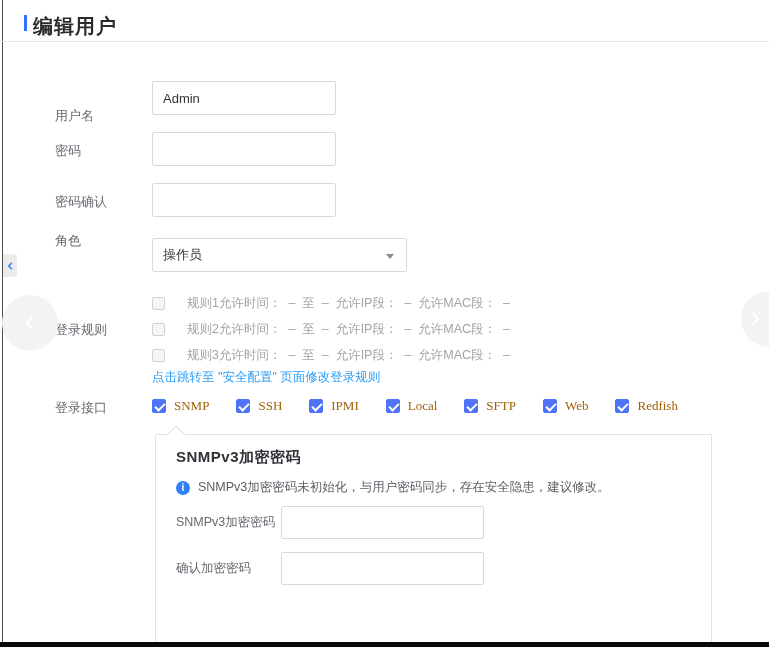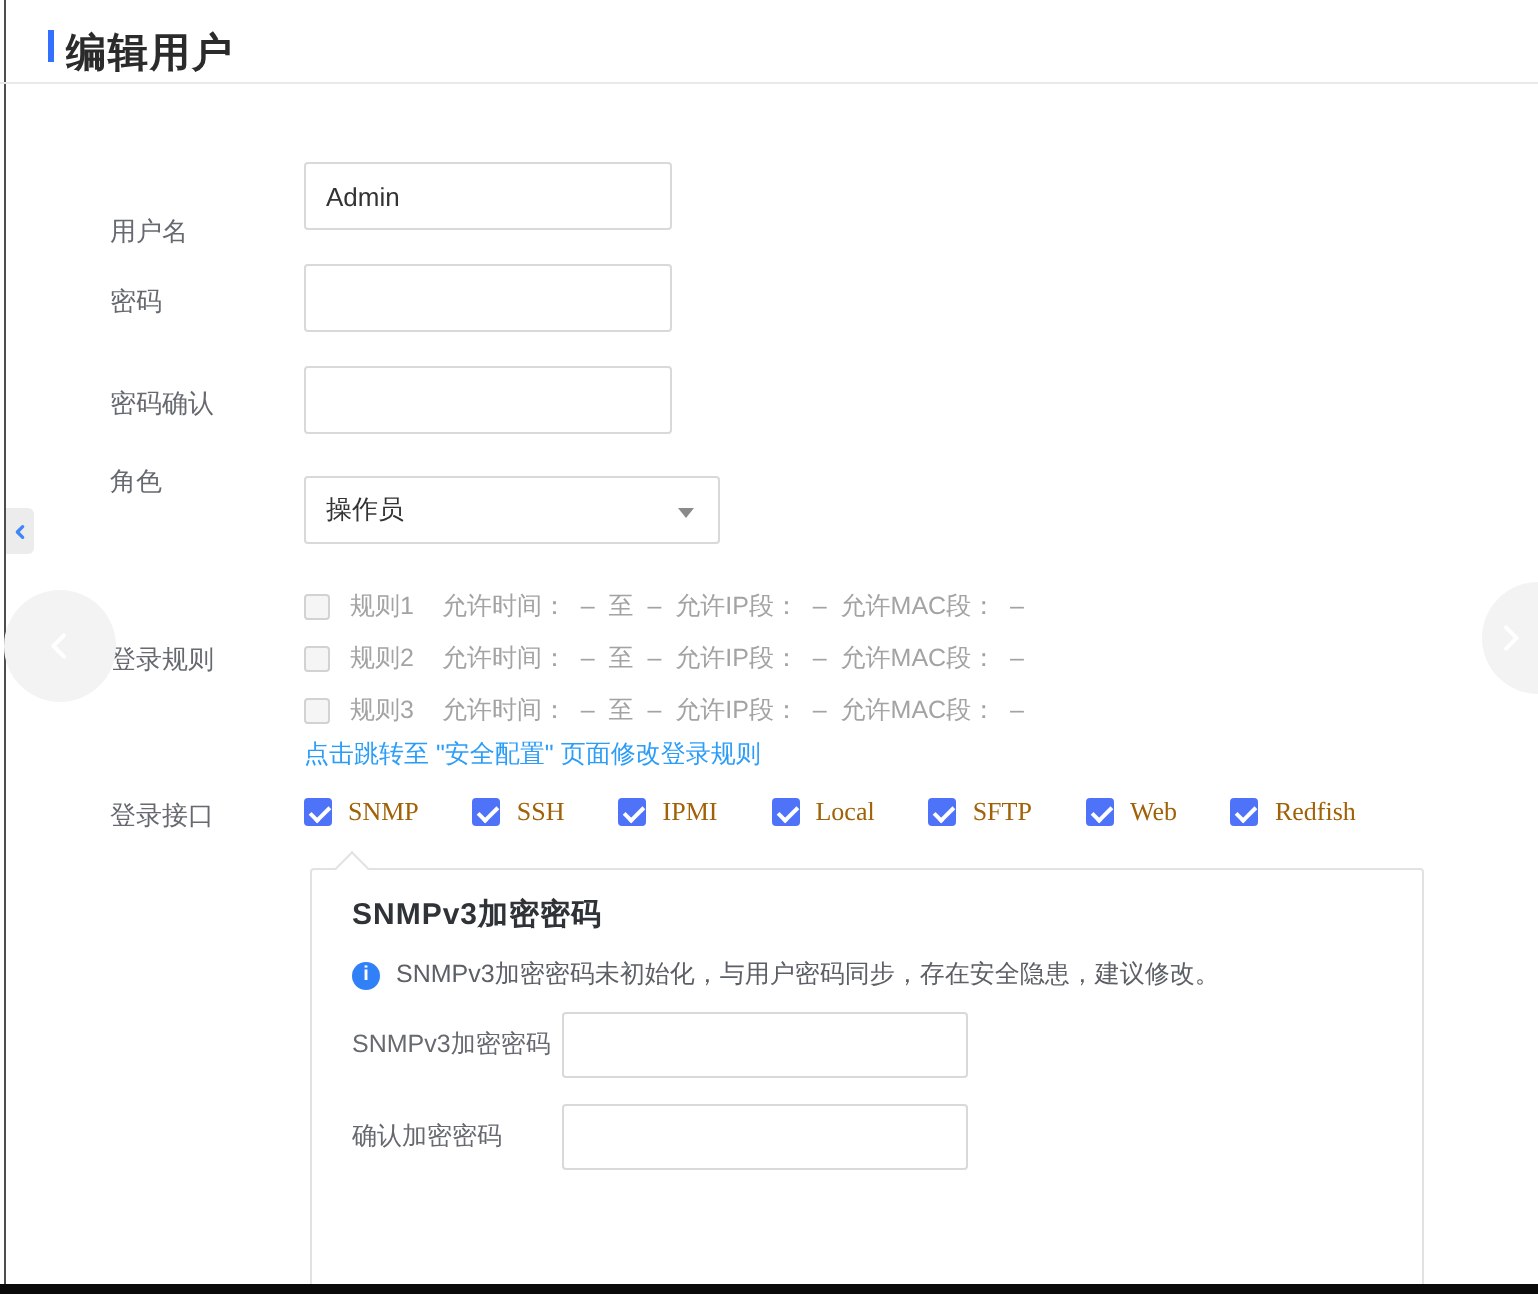--- a/index.html
+++ b/index.html
@@ -22,35 +22,35 @@
   .carousel { position:absolute; width:56px; height:56px; border-radius:50%; background:#f3f3f3;
               display:flex; align-items:center; cursor:pointer; z-index:10; }
   .carousel.prev { left:2px; top:295px; justify-content:center; }
   .carousel.next { left:741px; top:291px; justify-content:flex-start; padding-left:6px; }
 
   
   .f-label { position:absolute; left:55px; font-size:13px; color:#666a70; }
   .t-input { position:absolute; left:152px; width:184px; height:34px; border:1px solid #d9d9d9; border-radius:2px;
              background:#fff; font-size:13px; color:#333; padding:0 10px; outline:none;
              font-family:"Liberation Sans","DejaVu Sans",sans-serif; }
-  .select { position:absolute; left:152px; width:208px; height:34px; border:1px solid #d9d9d9; border-radius:2px;
+  .select { position:absolute; left:152px; width:255px; height:34px; border:1px solid #d9d9d9; border-radius:2px;
             background:#fff; display:flex; align-items:center; padding:0 10px; cursor:pointer; }
   .select .sel-value { font-size:13px; color:#333; }
   .caret { position:absolute; right:12px; top:15px; width:0; height:0;
            border-left:4px solid transparent; border-right:4px solid transparent; border-top:5px solid #8a8a8a; }
 
   
   .rules-block { position:absolute; left:152px; top:290px; }
   .rule-row { display:flex; align-items:center; height:26px; }
   .cb { width:13px; height:13px; border:1px solid #d2d2d2; border-radius:2px; background:#f5f5f5; flex:0 0 auto; cursor:pointer; }
   .cb.checked { width:14px; height:14px; background:#4e73f8; border:1px solid #4e73f8; position:relative; }
   .cb.checked::after { content:""; position:absolute; left:4px; top:1px; width:4px; height:8px;
                        border-right:2px solid #fff; border-bottom:2px solid #fff; transform:rotate(45deg); }
-  .rule-name { font-size:12.5px; color:#a3a3a3; margin-left:10px; }
-  .rule-detail { font-size:12.5px; color:#a3a3a3; margin-left:14px; white-space:pre; }
+  .rule-name { font-size:12.5px; color:#a3a3a3; margin-left:22px; }
+  .rule-detail { font-size:12.5px; color:#a3a3a3; white-space:pre; }
   .rules-link { position:absolute; left:152px; top:369px; font-size:12.5px; color:#2b9df8; cursor:pointer; }
 
   
   .ifaces { position:absolute; left:152px; top:398px; display:flex; align-items:center; gap:27px; }
   .iface { display:flex; align-items:center; gap:8px; }
   .iface-label { font-size:13px; color:#a16207;font-family:Liberation Serif, serif; }
 
   
   .panel { position:absolute; left:155px; top:434px; width:557px; height:260px;
            border:1px solid #e2e2e2; border-radius:2px; background:#fff; padding:0 0 0 20px; }

